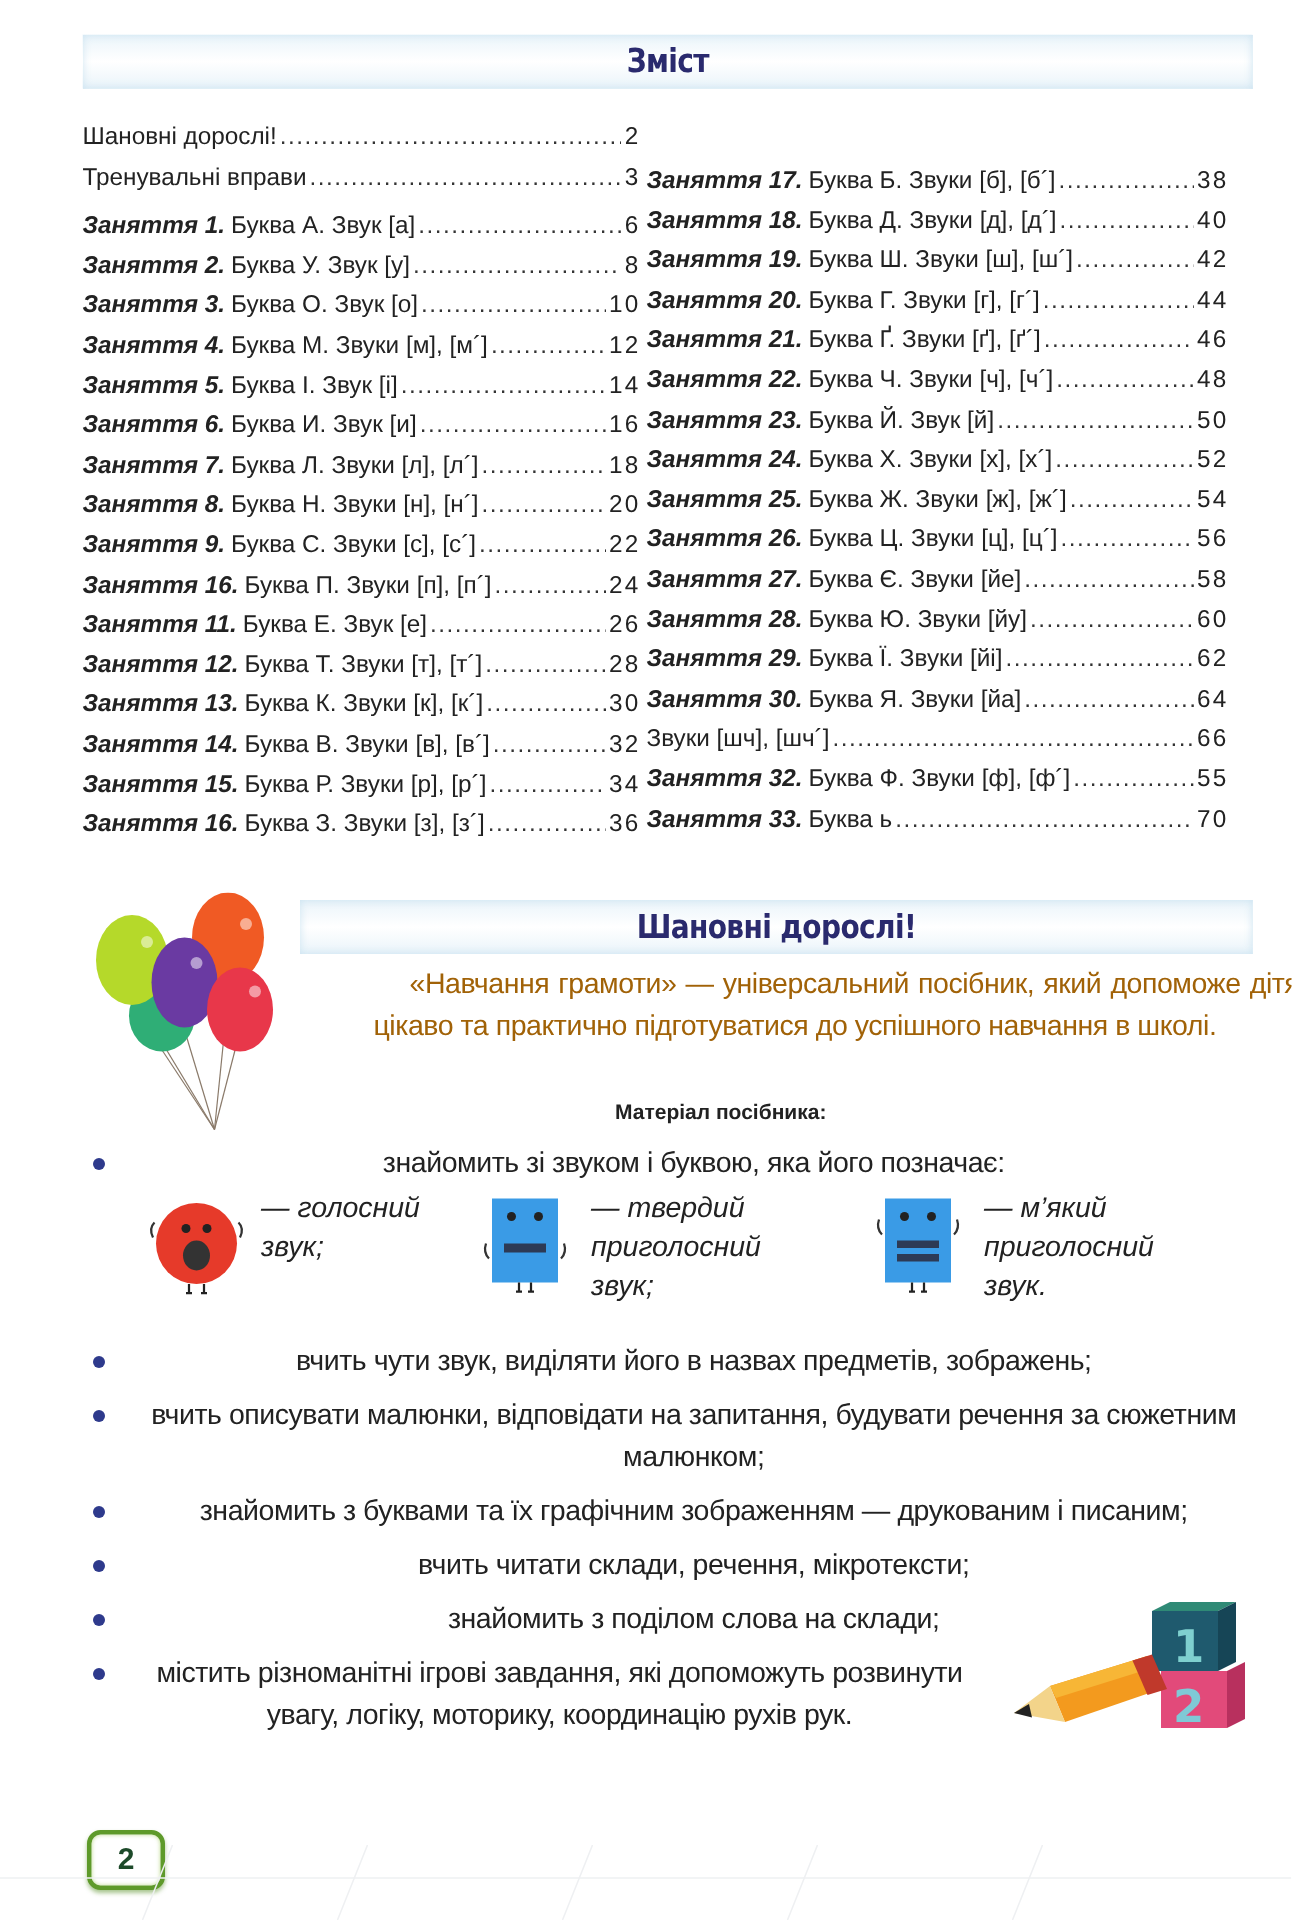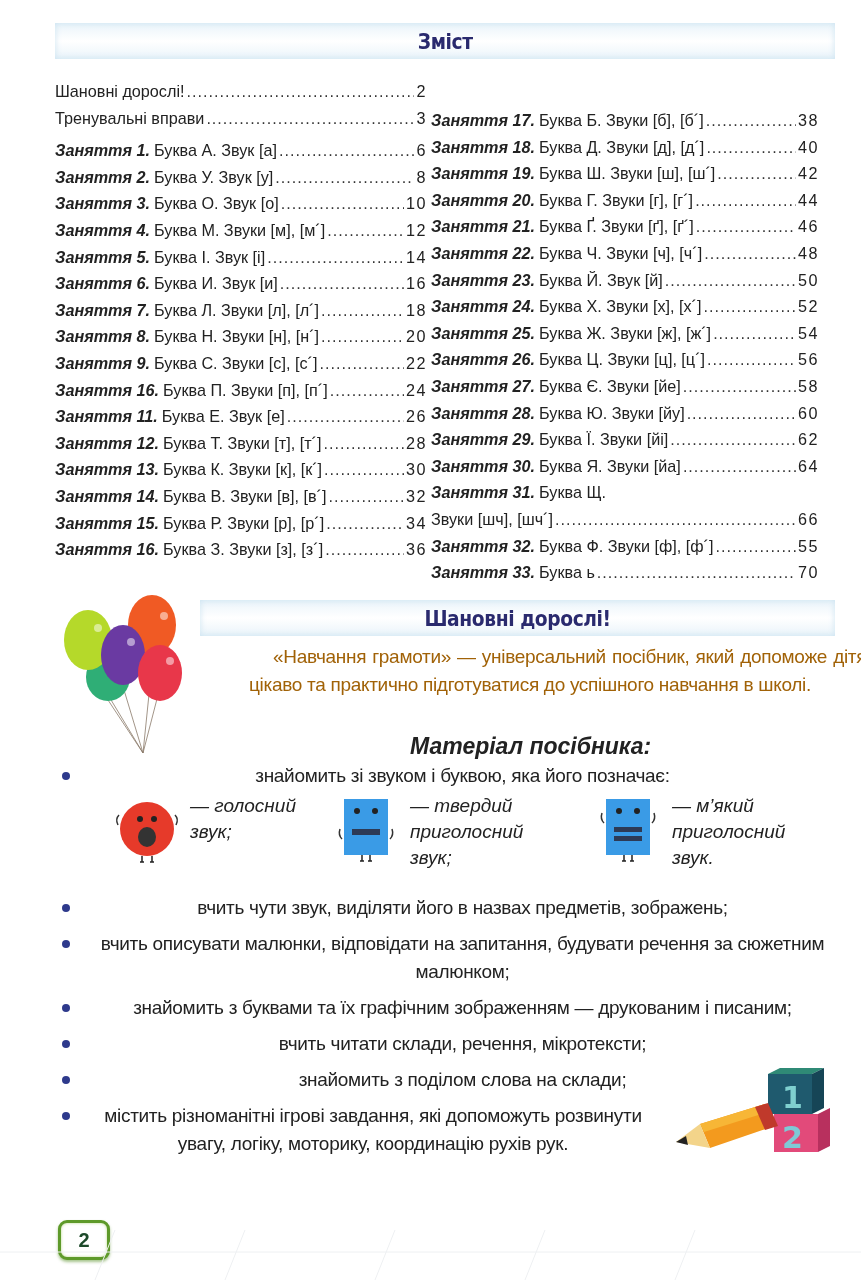--- a/index.html
+++ b/index.html
@@ -39,33 +39,33 @@
       display: flex; align-items: center; justify-content: center;
     }
     .section2-bar .title-text { font-size: 22px; }
     .intro {
       position: absolute; left: 205px; top: 643px; width: 630px;
       font-size: 19px; line-height: 28px; color: #a16207;
       font-family: "Liberation Sans", sans-serif; transform-origin: left top;
       text-align: justify; text-indent: 24px; letter-spacing: -0.3px; margin-left: 44px;
     }
     .material-title {
-      position: absolute; left: 410px; top: 733px; font-size: 23px;
-      font-weight: bold; font-style: italic; color: #222;
+      position: absolute; left: 410px; top: 733px; font-size: 14px;
+      font-weight: bold; color: #222;
     }
     .bullet-list { position: absolute; left: 62px; width: 780px; margin: 0; padding: 0; list-style: none; font-size: 19px; line-height: 28px; letter-spacing: -0.3px; text-align: center; }
     .bullet-list li { position: relative; padding-left: 21px; margin-bottom: 8px; }
     .bullet-list li::before {
       content: ""; position: absolute; left: 0; top: 10px; width: 8px; height: 8px;
       border-radius: 50%; background: #2e3a8c;
     }
     .list-a { top: 762px; }
     .list-b { top: 894px; }
 
-    .legend { position: absolute; top: 797px; left: 112px; width: 740px; height: 90px; }
+    .legend { position: absolute; top: 797px; left: 96px; width: 740px; height: 90px; }
     .legend-item { position: absolute; top: 0; display: flex; }
     .legend-text { font-style: italic; font-size: 19px; line-height: 26px; color: #222; margin-left: 8px; margin-top: -4px; }
     .lg-vowel { left: 0; }
     .lg-hard { left: 218px; }
     .lg-soft { left: 480px; }
 
     .pencil-blocks { position: absolute; left: 670px; top: 1066px; width: 170px; height: 90px; }
 
     .page-badge {
       position: absolute; left: 58px; top: 1220px; width: 46px; height: 34px;
@@ -269,24 +269,20 @@
       <span class="toc-lesson">Заняття 29.</span>
       <span class="toc-text">Буква Ї. Звуки [йі]</span>
       <span class="toc-dots"></span>
       <span class="toc-page">62</span>
     </div>
     <div class="toc-row">
       <span class="toc-lesson">Заняття 30.</span>
       <span class="toc-text">Буква Я. Звуки [йа]</span>
       <span class="toc-dots"></span>
       <span class="toc-page">64</span>
-    </div>
-    <div class="toc-row">
-      <span class="toc-lesson">Заняття 31.</span>
-      <span class="toc-text">Буква Щ.</span>
     </div>
     <div class="toc-row">
       <span class="toc-text">Звуки [шч], [шч´]</span>
       <span class="toc-dots"></span>
       <span class="toc-page">66</span>
     </div>
     <div class="toc-row">
       <span class="toc-lesson">Заняття 32.</span>
       <span class="toc-text">Буква Ф. Звуки [ф], [ф´]</span>
       <span class="toc-dots"></span>

